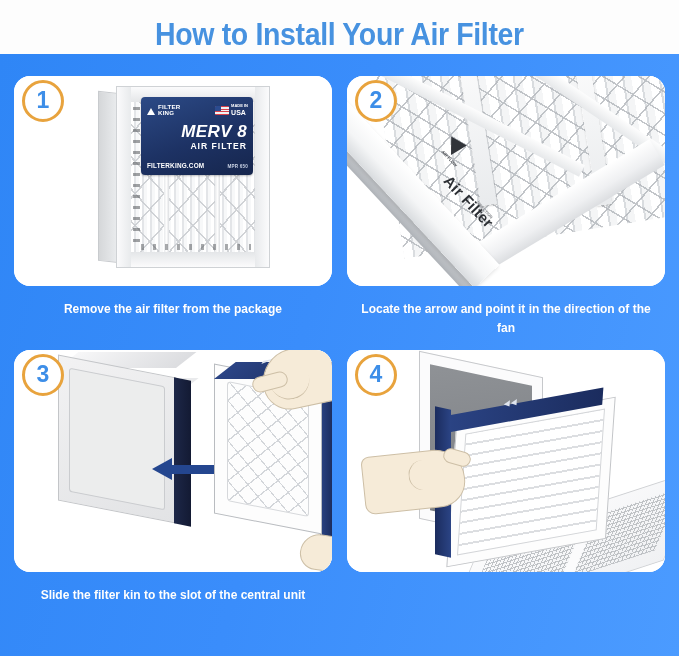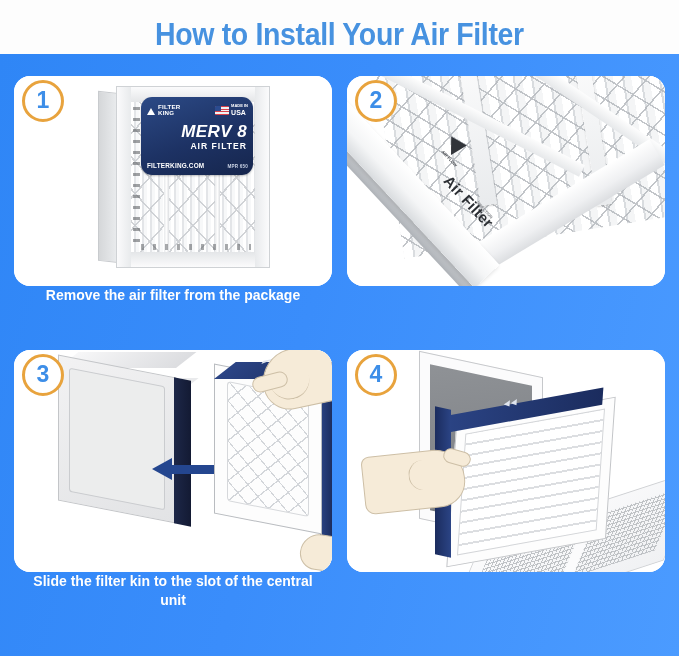--- a/index.html
+++ b/index.html
@@ -35,22 +35,22 @@
   .cell.c3{left:14px;top:296px;width:318px;height:282px;}
   .cell.c4{left:347px;top:296px;width:318px;height:282px;}
 
   .card{
     position:relative;width:100%;height:210px;border-radius:16px;
     background:#ffffff;overflow:hidden;
   }
   .cell.c3 .card,.cell.c4 .card{height:222px;}
 
   .caption{
-    margin-top:0;text-align:center;color:#ffffff;font-weight:bold;
-    font-size:14px;line-height:19px;padding:0 8px;
+    margin-top:14px;text-align:center;color:#ffffff;font-weight:bold;
+    font-size:12px;line-height:19px;padding:0 8px;
     text-shadow:0 0 1px rgba(0,0,0,.06);
   }
 
   
   .badge{
     position:absolute;left:8px;top:4px;width:42px;height:42px;border-radius:50%;
     background:#ffffff;border:3px solid #e8a33d;box-sizing:border-box;
     display:flex;align-items:center;justify-content:center;z-index:20;
   }
   .badge span{
@@ -108,21 +108,21 @@
     opacity:.55;
   }
   .tabs-b{
     position:absolute;left:24px;right:18px;bottom:17px;height:6px;
     background:repeating-linear-gradient(90deg,#55585c 0 3px,transparent 3px 12px);
     opacity:.5;
   }
   .label{
     position:absolute;left:24px;top:10px;width:112px;height:78px;
     background:linear-gradient(160deg,#2c4a86 0%,#1d3264 55%,#16264d 100%);
-    border-radius:11px;z-index:6;overflow:hidden;
+    border-radius:4px;z-index:6;overflow:hidden;
     box-shadow:0 1px 2px rgba(0,0,0,.25);
   }
   .lbl-top{
     position:absolute;left:6px;right:5px;top:5px;height:16px;
     display:flex;align-items:center;justify-content:space-between;
   }
   .brand{display:flex;align-items:center;gap:2px;}
   .crown{width:9px;height:9px;position:relative;}
   .crown:before{
     content:"";position:absolute;left:0;top:2px;width:0;height:0;
@@ -480,20 +480,21 @@
           <div class="p2-arrow"></div>
           <div class="p2-arrowtxt">AIR FLOW</div>
           <div class="p2-txt">Air Filter</div>
           <div class="p2-sub">DIRECTION</div>
         </div>
 
         <div class="badge">
           <span>2</span>
         </div>
       </div>
+      <div class="caption">Locate the arrow and point it in the direction of the fan</div>
     </div>
 
     <div class="cell c3">
       <div class="card">
 
         <div class="ill3">
           <div class="unit-top"></div>
           <div class="unit-face">
             <div class="unit-inner"></div>
           </div>

